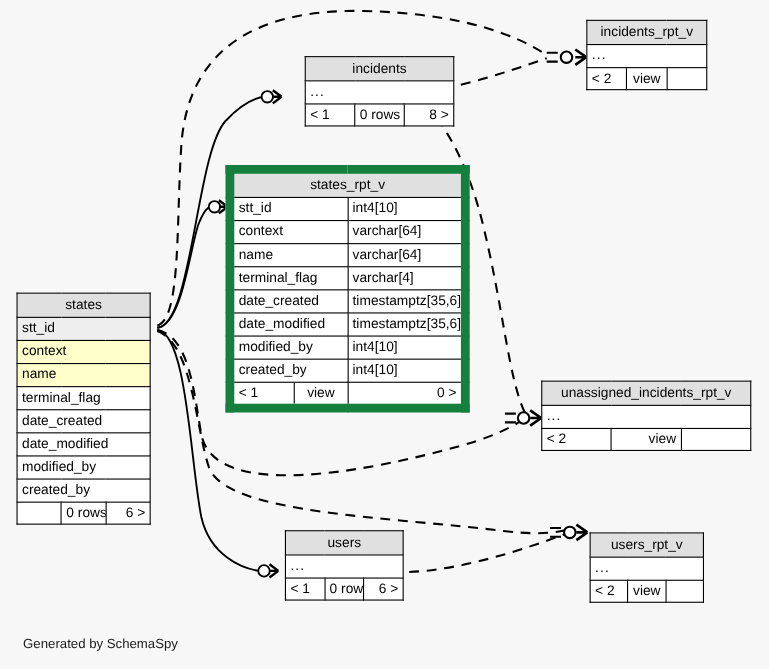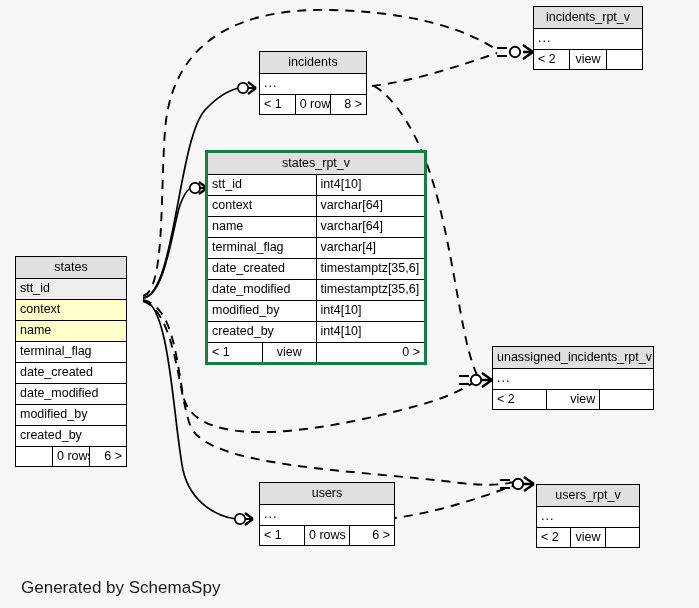--- a/index.html
+++ b/index.html
@@ -24,21 +24,21 @@
   }
   .node {
     position: absolute;
     border-collapse: collapse;
     background: #ffffff;
     border: 1px solid #000000;
     table-layout: fixed;
     z-index: 5;
   }
   .node.focus {
-    border: 3px solid #15803d;
+    border: 8px solid #15803d;
   }
   .node td, .node th {
     border: 1px solid #000000;
     font-size: 12.5px;
     font-weight: normal;
     padding: 1px 4px 2px 4px;
     line-height: 15px;
     height: 17px;
     color: #000000;
     text-align: left;
@@ -62,21 +62,21 @@
     height: 16px;
   }
   .foot .fl { text-align: left; }
   .foot .fc { text-align: center; }
   .foot .fr { text-align: right; }
   .ellipsis { color: #000000; letter-spacing: 1px; }
   #footer-note {
     position: absolute;
     left: 21px;
     top: 578px;
-    font-size: 17px;
+    font-size: 12px;
     color: #1a1a1a;
   }
 </style>
 </head>
 <body>
 
 <svg id="edge-layer" viewBox="0 0 699 608" xmlns="http://www.w3.org/2000/svg">
   <defs>
     <g id="crowfoot-left">
       <path d="M0,0 L-9,-6 M0,0 L-9,0 M0,0 L-9,6" stroke="#000" stroke-width="2.2" fill="none"></path>
@@ -138,37 +138,37 @@
   </g>
 
   <g>
     <path d="M500,480 L510,480 M500,488 L510,488" stroke="#000" stroke-width="1.9"></path>
     <circle cx="518" cy="484" r="5.2" fill="#fff" stroke="#000" stroke-width="1.9"></circle>
     <path d="M534,484 L524,477 M534,484 L524,484 M534,484 L524,491" stroke="#000" stroke-width="2.4" fill="none"></path>
   </g>
 
 </svg>
 
-<table class="node" style="left:533px; top:6px; width:110px;">
+<table class="node" style="left:533px; top:18px; width:110px;">
   <tbody>
       <tr class="title">
     <td colspan="3">incidents_rpt_v</td>
   </tr>
   <tr>
     <td colspan="3" class="ellipsis">...</td>
   </tr>
   <tr class="foot">
     <td class="fl" style="width:36px;">&lt; 2</td>
     <td class="fc" style="width:36px;">view</td>
     <td class="fr"></td>
   </tr>
 </tbody>
   </table>
 
-<table class="node" style="left:259px; top:51px; width:108px;">
+<table class="node" style="left:277px; top:51px; width:136px;">
   <tbody>
       <tr class="title">
     <td colspan="3">incidents</td>
   </tr>
   <tr>
     <td colspan="3" class="ellipsis">...</td>
   </tr>
   <tr class="foot">
     <td class="fl" style="width:27px;">&lt; 1</td>
     <td class="fc" style="width:50px;">0 rows</td>
@@ -223,21 +223,21 @@
           <td style="border:0; font-size:12.5px; text-align:center; padding:1px 4px 2px 4px;">view</td>
         </tr>
       </tbody>
           </table>
     </td>
     <td class="fr">0 &gt;</td>
   </tr>
 </tbody>
   </table>
 
-<table class="node" style="left:15px; top:256px; width:112px;">
+<table class="node" style="left:15px; top:266px; width:122px;">
   <tbody>
       <tr class="title">
     <td colspan="3">states</td>
   </tr>
   <tr class="pk">
     <td colspan="3">stt_id</td>
   </tr>
   <tr class="idx">
     <td colspan="3">context</td>
   </tr>
@@ -260,21 +260,21 @@
     <td colspan="3">created_by</td>
   </tr>
   <tr class="foot">
     <td class="fl" style="width:28px;"></td>
     <td class="fc" style="width:52px;">0 rows</td>
     <td class="fr">6 &gt;</td>
   </tr>
 </tbody>
   </table>
 
-<table class="node" style="left:492px; top:346px; width:162px;">
+<table class="node" style="left:492px; top:346px; width:191px;">
   <tbody>
       <tr class="title">
     <td colspan="3">unassigned_incidents_rpt_v</td>
   </tr>
   <tr>
     <td colspan="3" class="ellipsis">...</td>
   </tr>
   <tr class="foot">
     <td class="fl" style="width:62px;">&lt; 2</td>
     <td class="fr" style="width:64px;">view</td>
@@ -292,21 +292,21 @@
     <td colspan="3" class="ellipsis">...</td>
   </tr>
   <tr class="foot">
     <td class="fl" style="width:30px;">&lt; 2</td>
     <td class="fc" style="width:36px;">view</td>
     <td class="fr"></td>
   </tr>
 </tbody>
   </table>
 
-<table class="node" style="left:259px; top:482px; width:136px;">
+<table class="node" style="left:259px; top:482px; width:108px;">
   <tbody>
       <tr class="title">
     <td colspan="3">users</td>
   </tr>
   <tr>
     <td colspan="3" class="ellipsis">...</td>
   </tr>
   <tr class="foot">
     <td class="fl" style="width:27px;">&lt; 1</td>
     <td class="fc" style="width:50px;">0 rows</td>

